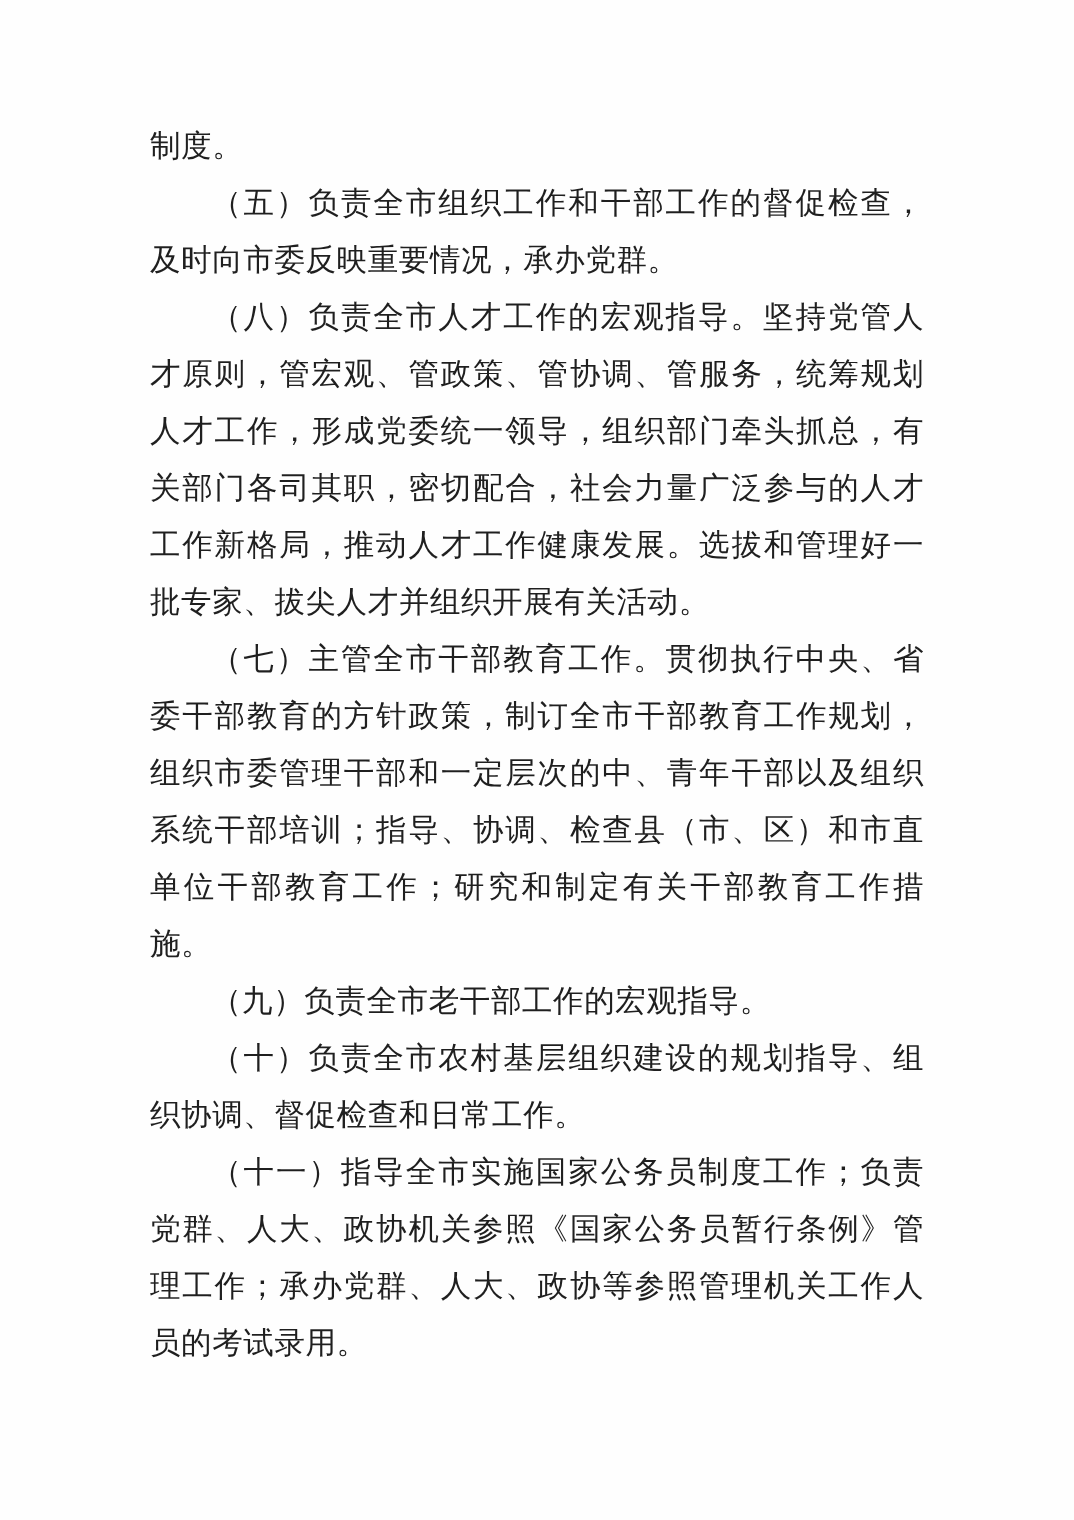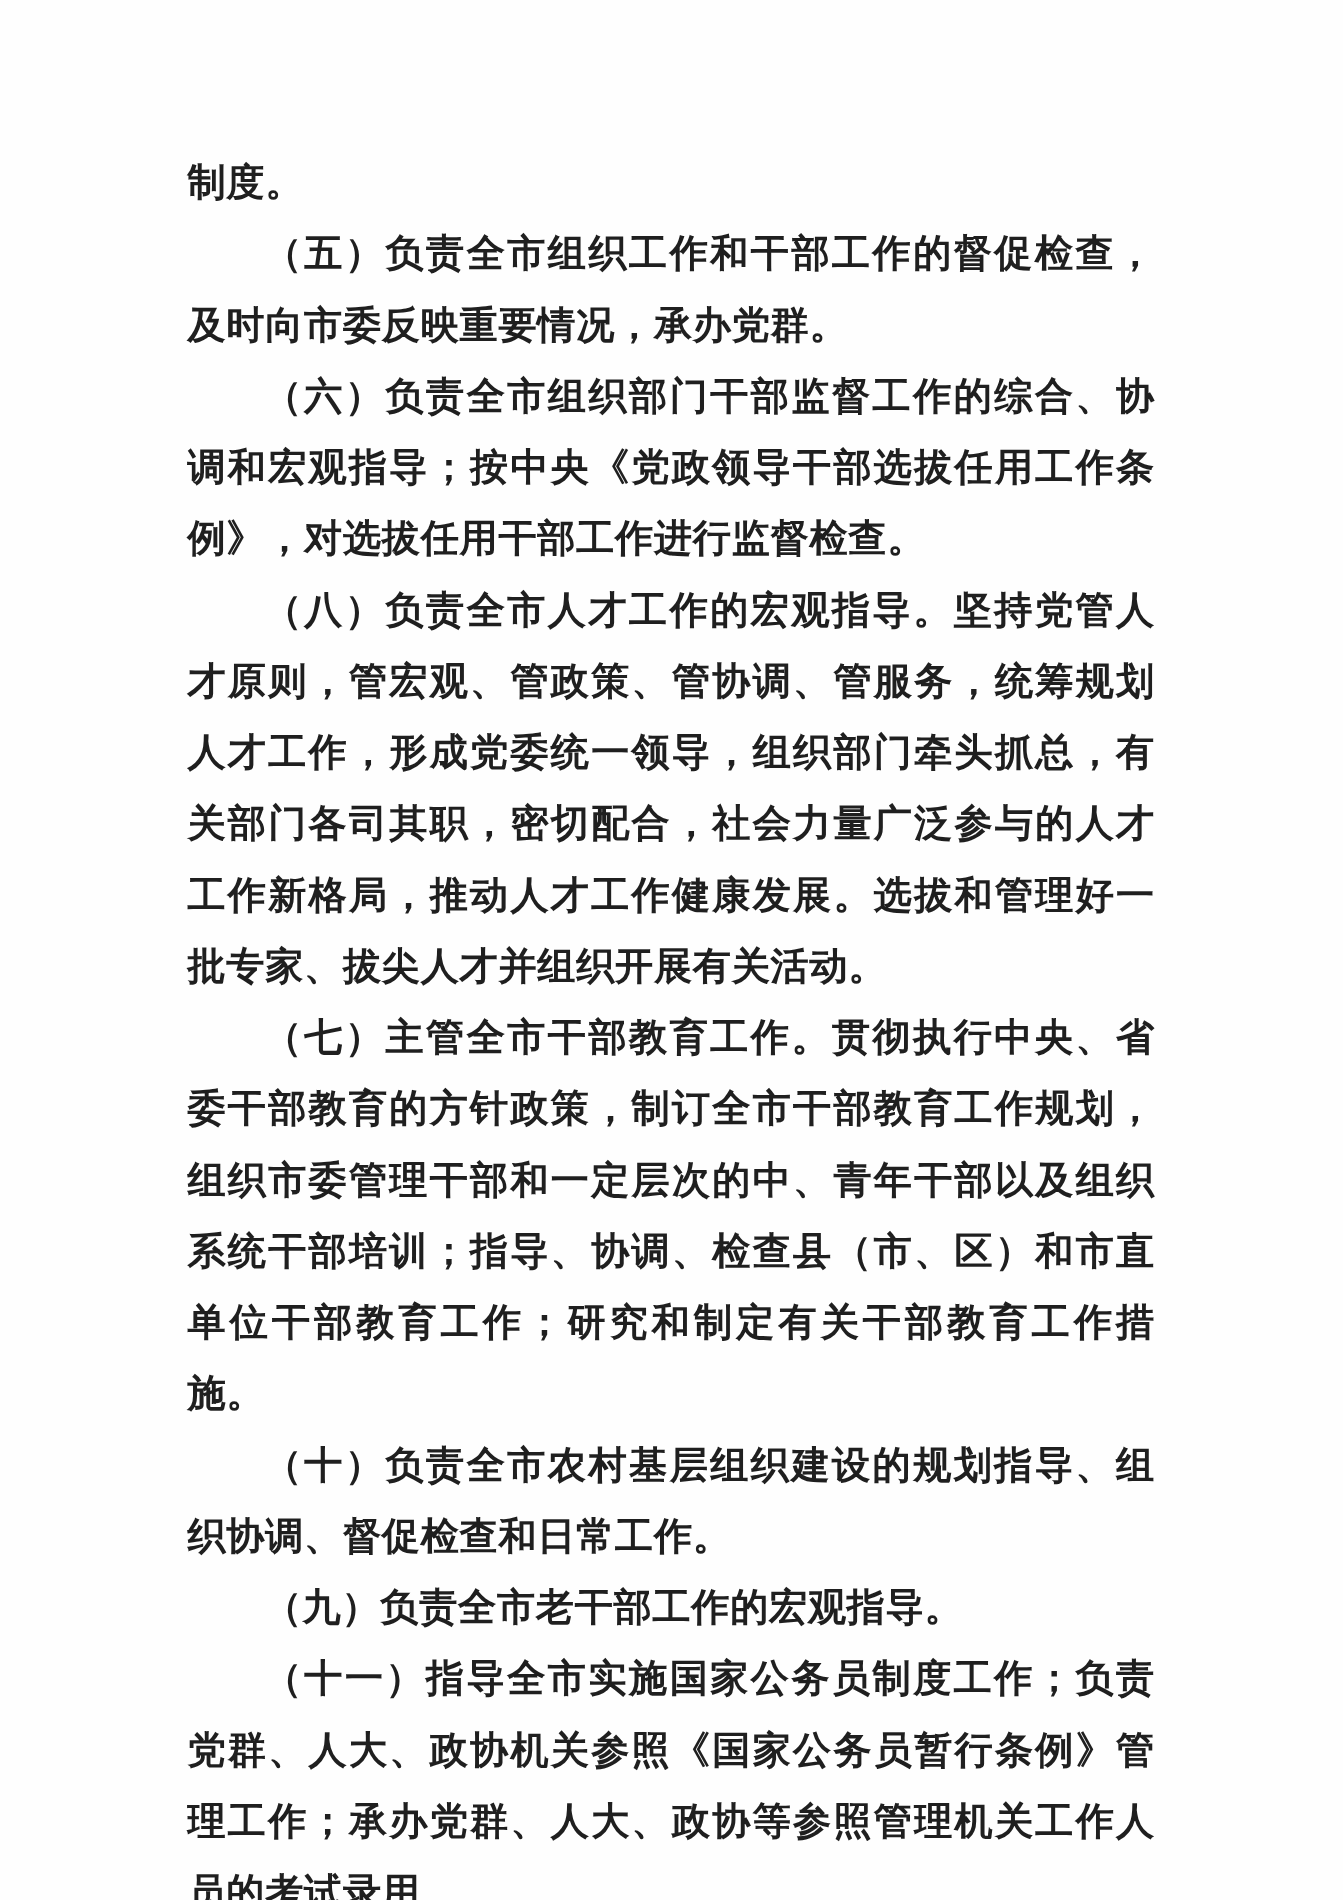--- a/index.html
+++ b/index.html
@@ -27,42 +27,40 @@
     line-height: 57px;
     letter-spacing: 0.6px;
     text-align: justify;
     text-justify: inter-ideograph;
     color: #1f1f1f;
   }
   .para {
     margin: 0;
     text-indent: 2em;
     white-space: pre-wrap;
-    font-weight: bold;
   }
   .para.no-indent {
     text-indent: 0;
   }
 </style>
 </head>
 <body>
 
 <div class="page">
   <div class="doc-body">
 
     <p class="para no-indent">制度。</p>
 
     <p class="para">（五）负责全市组织工作和干部工作的督促检查，及时向市委反映重要情况，承办党群。</p>
 
-    <p class="para">（六）负责全市组织部门干部监督工作的综合、协调和宏观指导；按中央《党政领导干部选拔任用工作条例》，对选拔任用干部工作进行监督检查。</p>
 
     <p class="para">（八）负责全市人才工作的宏观指导。坚持党管人才原则，管宏观、管政策、管协调、管服务，统筹规划人才工作，形成党委统一领导，组织部门牵头抓总，有关部门各司其职，密切配合，社会力量广泛参与的人才工作新格局，推动人才工作健康发展。选拔和管理好一批专家、拔尖人才并组织开展有关活动。</p>
 
     <p class="para">（七）主管全市干部教育工作。贯彻执行中央、省委干部教育的方针政策，制订全市干部教育工作规划，组织市委管理干部和一定层次的中、青年干部以及组织系统干部培训；指导、协调、检查县（市、区）和市直单位干部教育工作；研究和制定有关干部教育工作措施。</p>
 
+    <p class="para">（九）负责全市老干部工作的宏观指导。</p>
+
     <p class="para">（十）负责全市农村基层组织建设的规划指导、组织协调、督促检查和日常工作。</p>
-
-    <p class="para">（九）负责全市老干部工作的宏观指导。</p>
 
     <p class="para">（十一）指导全市实施国家公务员制度工作；负责党群、人大、政协机关参照《国家公务员暂行条例》管理工作；承办党群、人大、政协等参照管理机关工作人员的考试录用。</p>
 
   </div>
 </div>
 
 </body></html>

